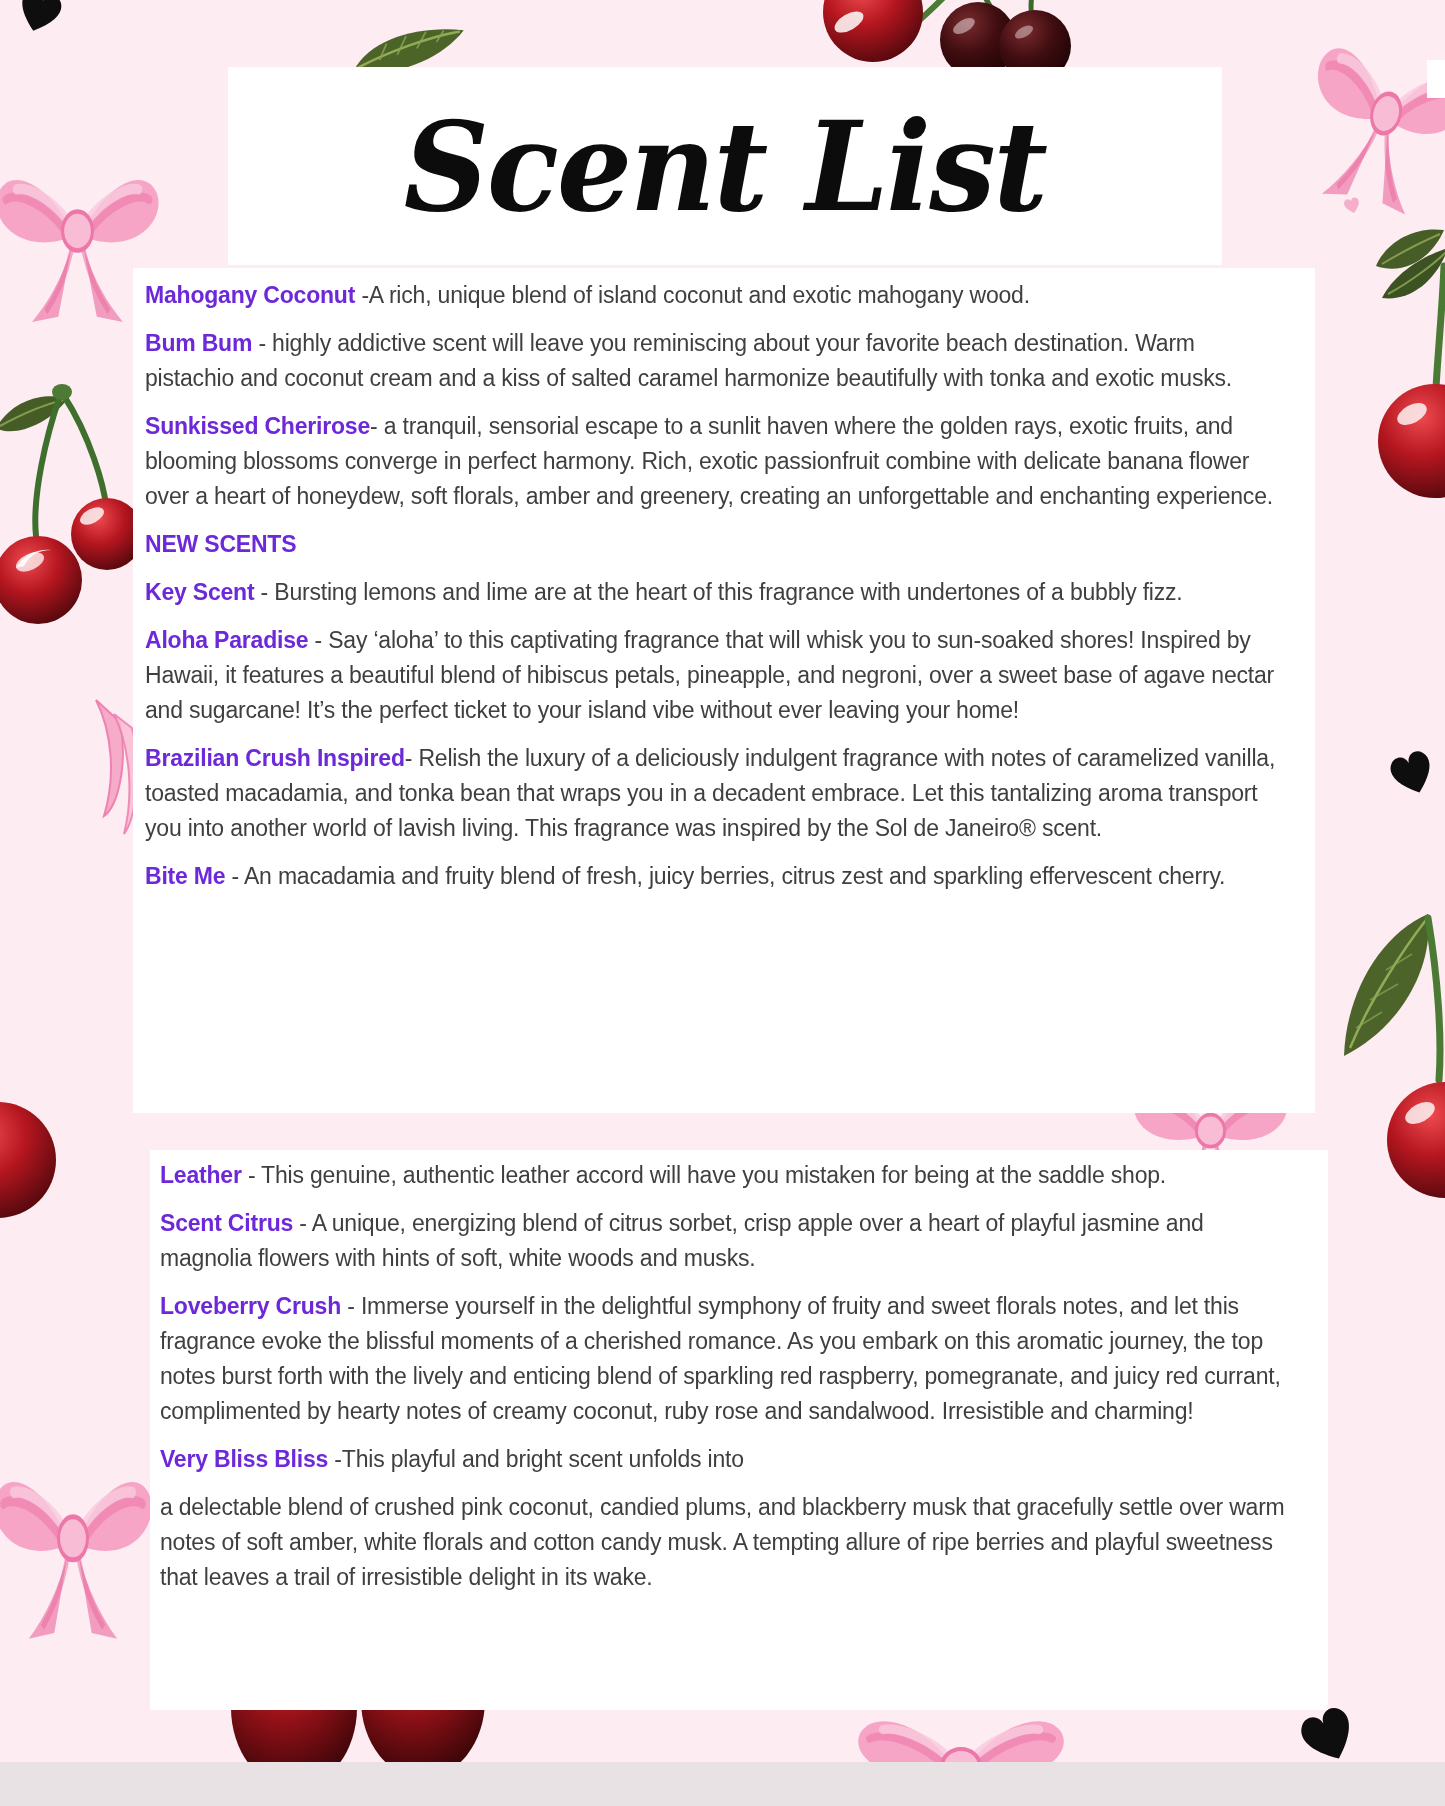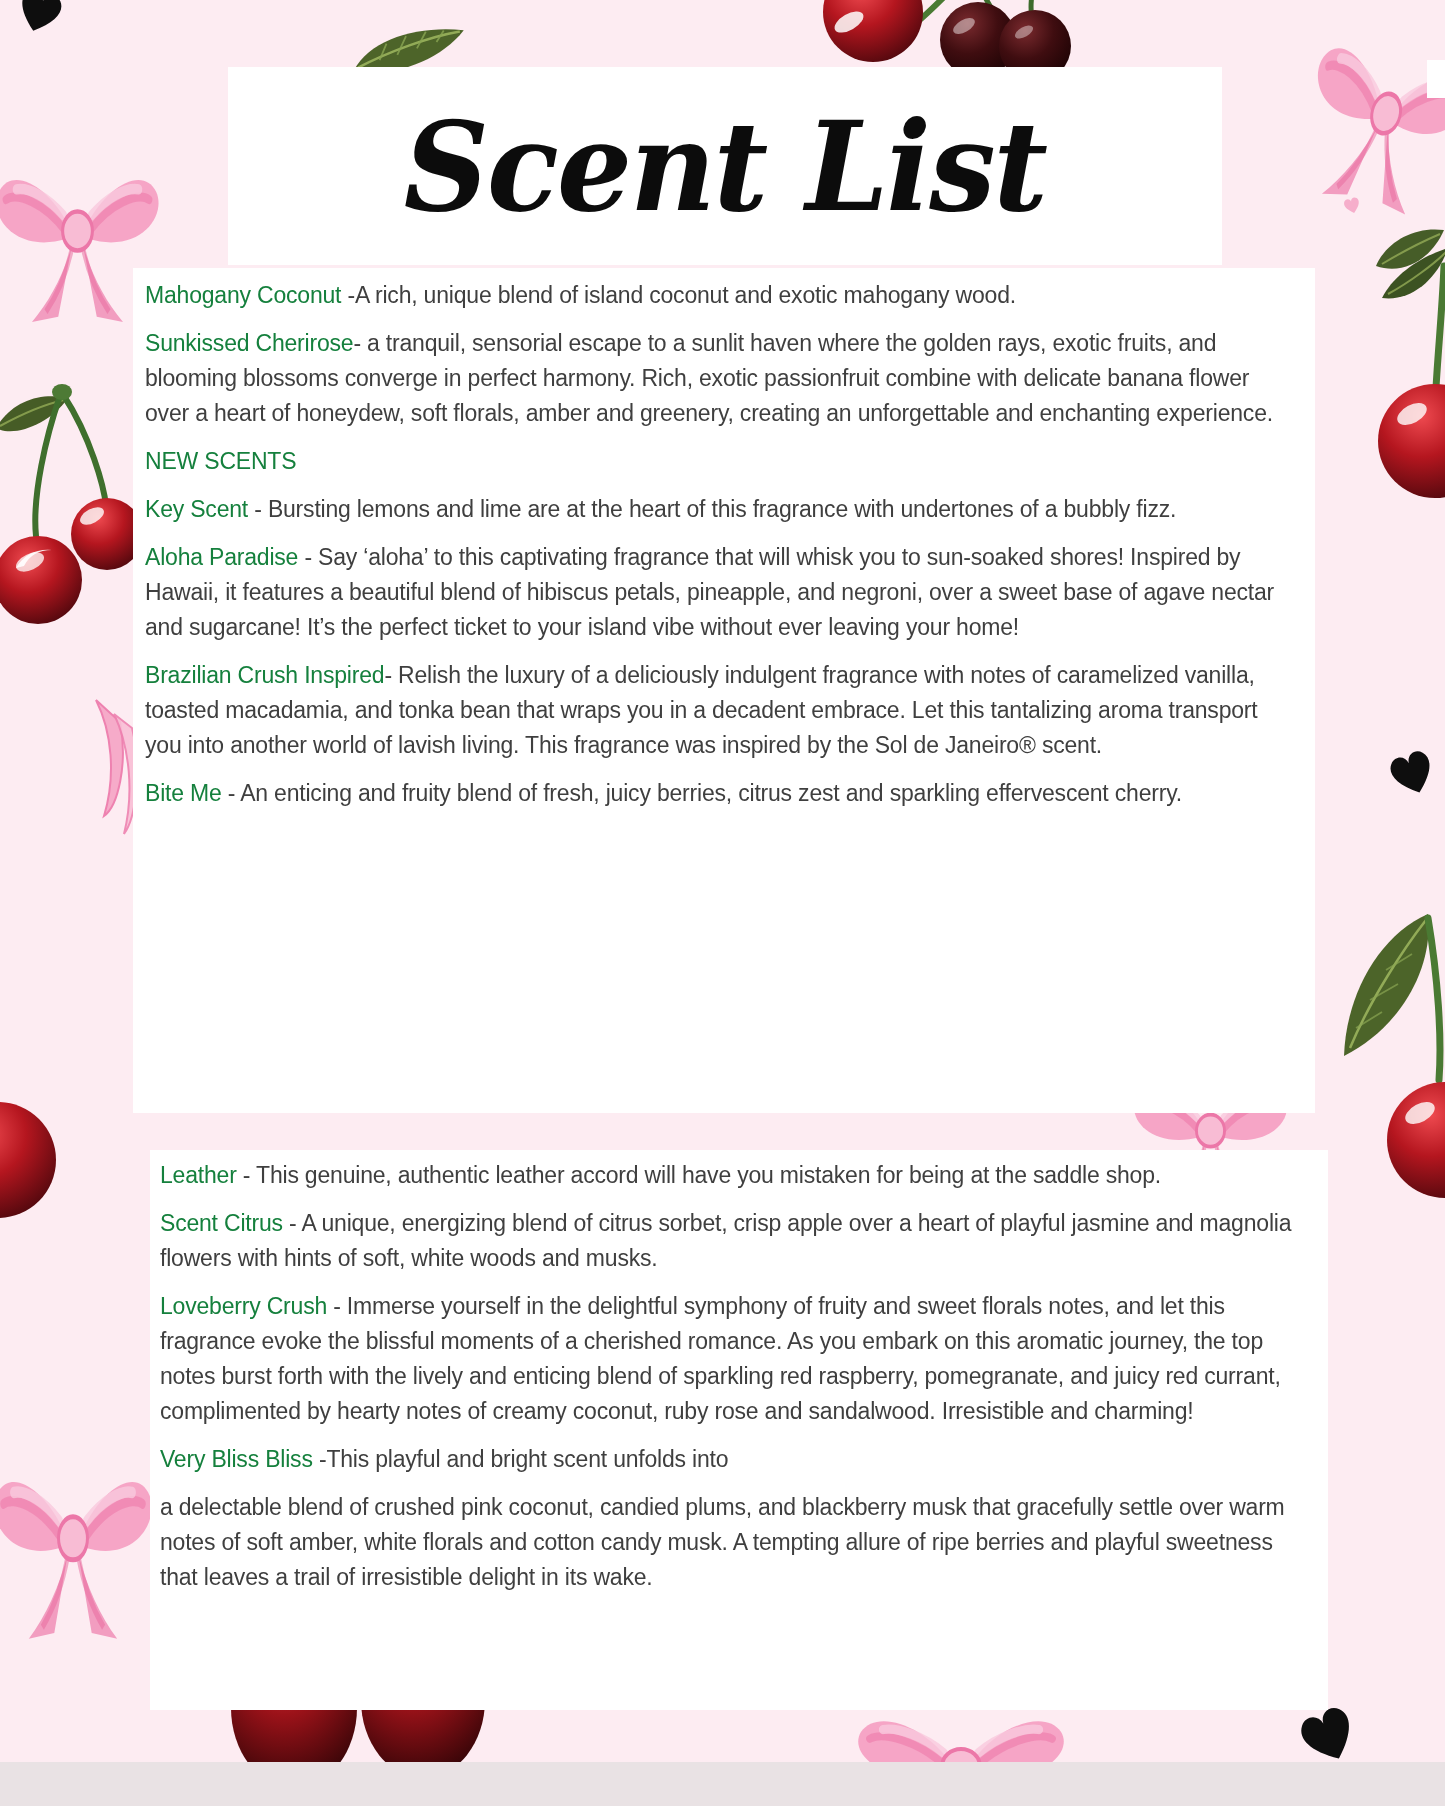--- a/index.html
+++ b/index.html
@@ -12,21 +12,21 @@
   .title-card{left:228px;top:67px;width:994px;height:198px;display:flex;align-items:center;justify-content:center;}
   .title-text{
     font-family:"DejaVu Serif","Liberation Serif",serif;
     font-style:italic;font-weight:700;font-size:118px;color:#0c0c0c;
     letter-spacing:-2px;transform:scaleY(1.04);white-space:nowrap;
   }
   .body-card{color:#3f3f3f;font-size:23px;line-height:35px;letter-spacing:-0.2px;}
   .block1{left:133px;top:268px;width:1182px;min-height:845px;padding:10px 35px 8px 12px;box-sizing:border-box;}
   .block2{left:150px;top:1150px;width:1178px;min-height:560px;padding:8px 35px 6px 10px;box-sizing:border-box;}
   .scent{margin:0 0 13px 0;}
-  .scent b{color:#15803d;font-weight:400;}
+  .scent b{color:#6d28d9;font-weight:700;}
   .notch{background:#ffffff;z-index:3;}
   svg.dec{overflow:visible;display:block;}
 </style>
 </head>
 <body>
 
 <div class="page">
 
   <svg width="0" height="0" style="position:absolute" aria-hidden="true">
     <defs>
@@ -176,32 +176,33 @@
     </svg>
 
   <div class="card title-card">
     <h1 class="title-text" style="margin:0">Scent List</h1>
   </div>
 
   <div class="card body-card block1">
 
       <p class="scent"><b>Mahogany Coconut</b><span> -A rich, unique blend of island coconut and exotic mahogany wood.</span></p>
 
+      <p class="scent"><b>Bum Bum</b><span> - highly addictive scent will leave you reminiscing about your favorite beach destination. Warm pistachio and coconut cream and a kiss of salted caramel harmonize beautifully with tonka and exotic musks.</span></p>
 
       <p class="scent"><b>Sunkissed Cherirose</b><span>- a tranquil, sensorial escape to a sunlit haven where the golden rays, exotic fruits, and blooming blossoms converge in perfect harmony. Rich, exotic passionfruit combine with delicate banana flower over a heart of honeydew, soft florals, amber and greenery, creating an unforgettable and enchanting experience.</span></p>
 
       <p class="scent"><b>NEW SCENTS</b></p>
 
       <p class="scent"><b>Key Scent</b><span> - Bursting lemons and lime are at the heart of this fragrance with undertones of a bubbly fizz.</span></p>
 
       <p class="scent"><b>Aloha Paradise</b><span> - Say ‘aloha’ to this captivating fragrance that will whisk you to sun-soaked shores! Inspired by Hawaii, it features a beautiful blend of hibiscus petals, pineapple, and negroni, over a sweet base of agave nectar and sugarcane! It’s the perfect ticket to your island vibe without ever leaving your home!</span></p>
 
       <p class="scent"><b>Brazilian Crush Inspired</b><span>- Relish the luxury of a deliciously indulgent fragrance with notes of caramelized vanilla, toasted macadamia, and tonka bean that wraps you in a decadent embrace. Let this tantalizing aroma transport you into another world of lavish living. This fragrance was inspired by the Sol de Janeiro® scent.</span></p>
 
-      <p class="scent"><b>Bite Me</b><span> - An enticing and fruity blend of fresh, juicy berries, citrus zest and sparkling effervescent cherry.</span></p>
+      <p class="scent"><b>Bite Me</b><span> - An macadamia and fruity blend of fresh, juicy berries, citrus zest and sparkling effervescent cherry.</span></p>
 
   </div>
 
   <div class="card body-card block2">
 
 
       <p class="scent"><b>Leather</b><span> - This genuine, authentic leather accord will have you mistaken for being at the saddle shop.</span></p>
 
       <p class="scent"><b>Scent Citrus</b><span> - A unique, energizing blend of citrus sorbet, crisp apple over a heart of playful jasmine and magnolia flowers with hints of soft, white woods and musks.</span></p>
 

